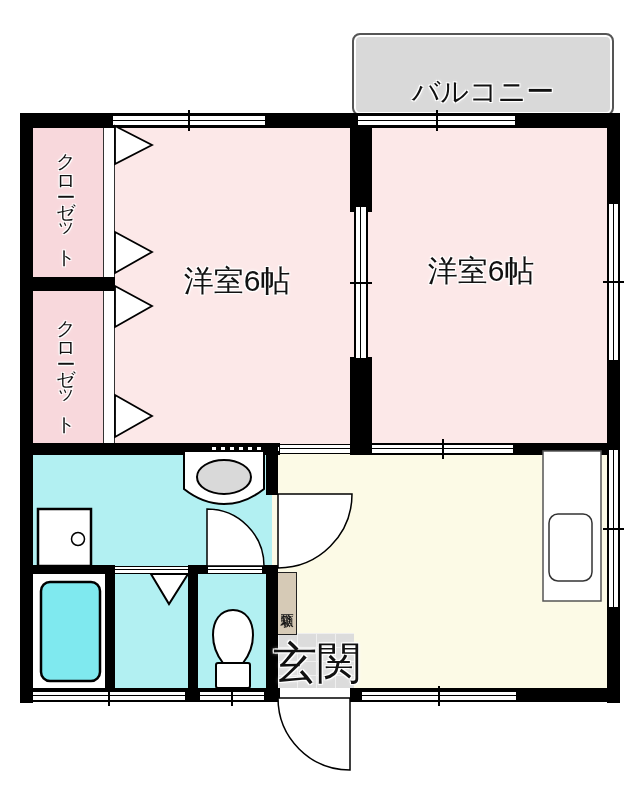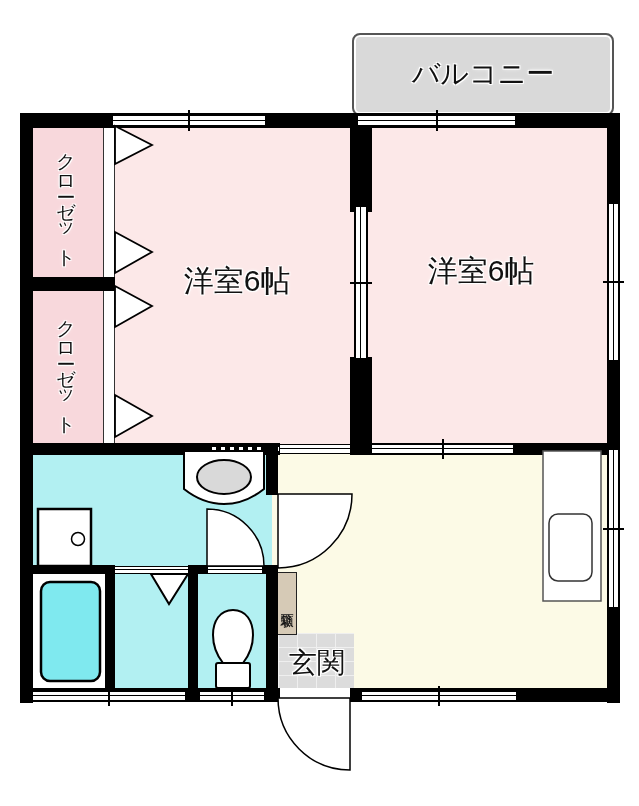--- a/index.html
+++ b/index.html
@@ -121,20 +121,20 @@
     </g>
 
     <g>
       <rect x="543" y="451" width="58" height="150" fill="#fff" stroke="#555" stroke-width="1.5"></rect>
       <rect x="549" y="514" width="43" height="67" rx="9" fill="#fff" stroke="#333" stroke-width="1.5"></rect>
     </g>
 
     <path d="M350,698 L350,770 A72,72 0 0 1 278,698 Z" fill="#fff" stroke="#000" stroke-width="1.5"></path>
   </svg>
 
-  <div class="label center" style="left:483px;top:74px;font-size:28px;">バルコニー</div>
+  <div class="label center" style="left:483px;top:92px;font-size:28px;">バルコニー</div>
   <div class="label center" style="left:237px;top:281px;font-size:30px;">洋室6帖</div>
   <div class="label center" style="left:481px;top:271px;font-size:30px;">洋室6帖</div>
   <div class="label center vtext" style="left:66px;top:200px;font-size:19px;letter-spacing:2px;">クローゼット</div>
   <div class="label center vtext" style="left:66px;top:367px;font-size:19px;letter-spacing:2px;">クローゼット</div>
-  <div class="label center" style="left:317px;top:663px;font-size:28px;">玄関</div>
+  <div class="label center" style="left:317px;top:663px;font-size:44px;">玄関</div>
 
 </div>
 
 </body></html>

